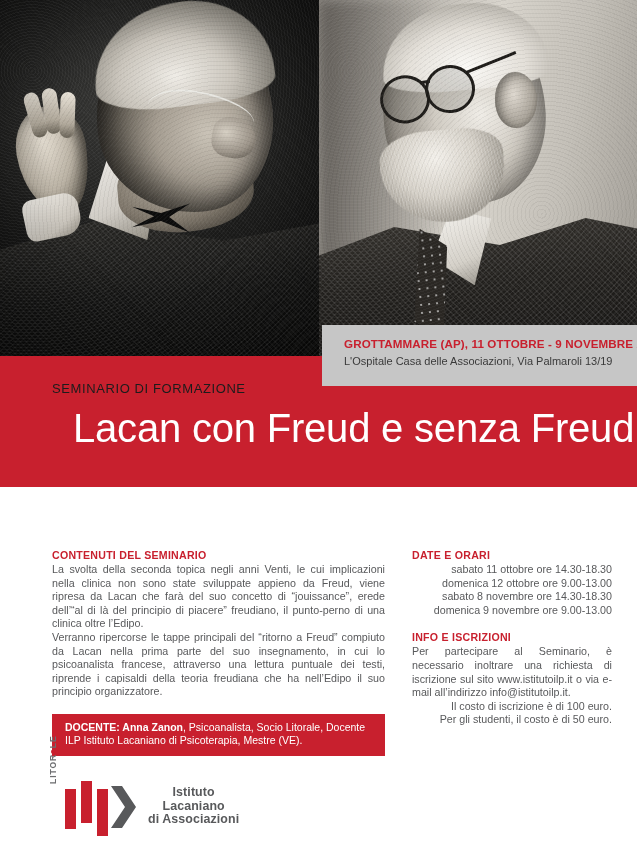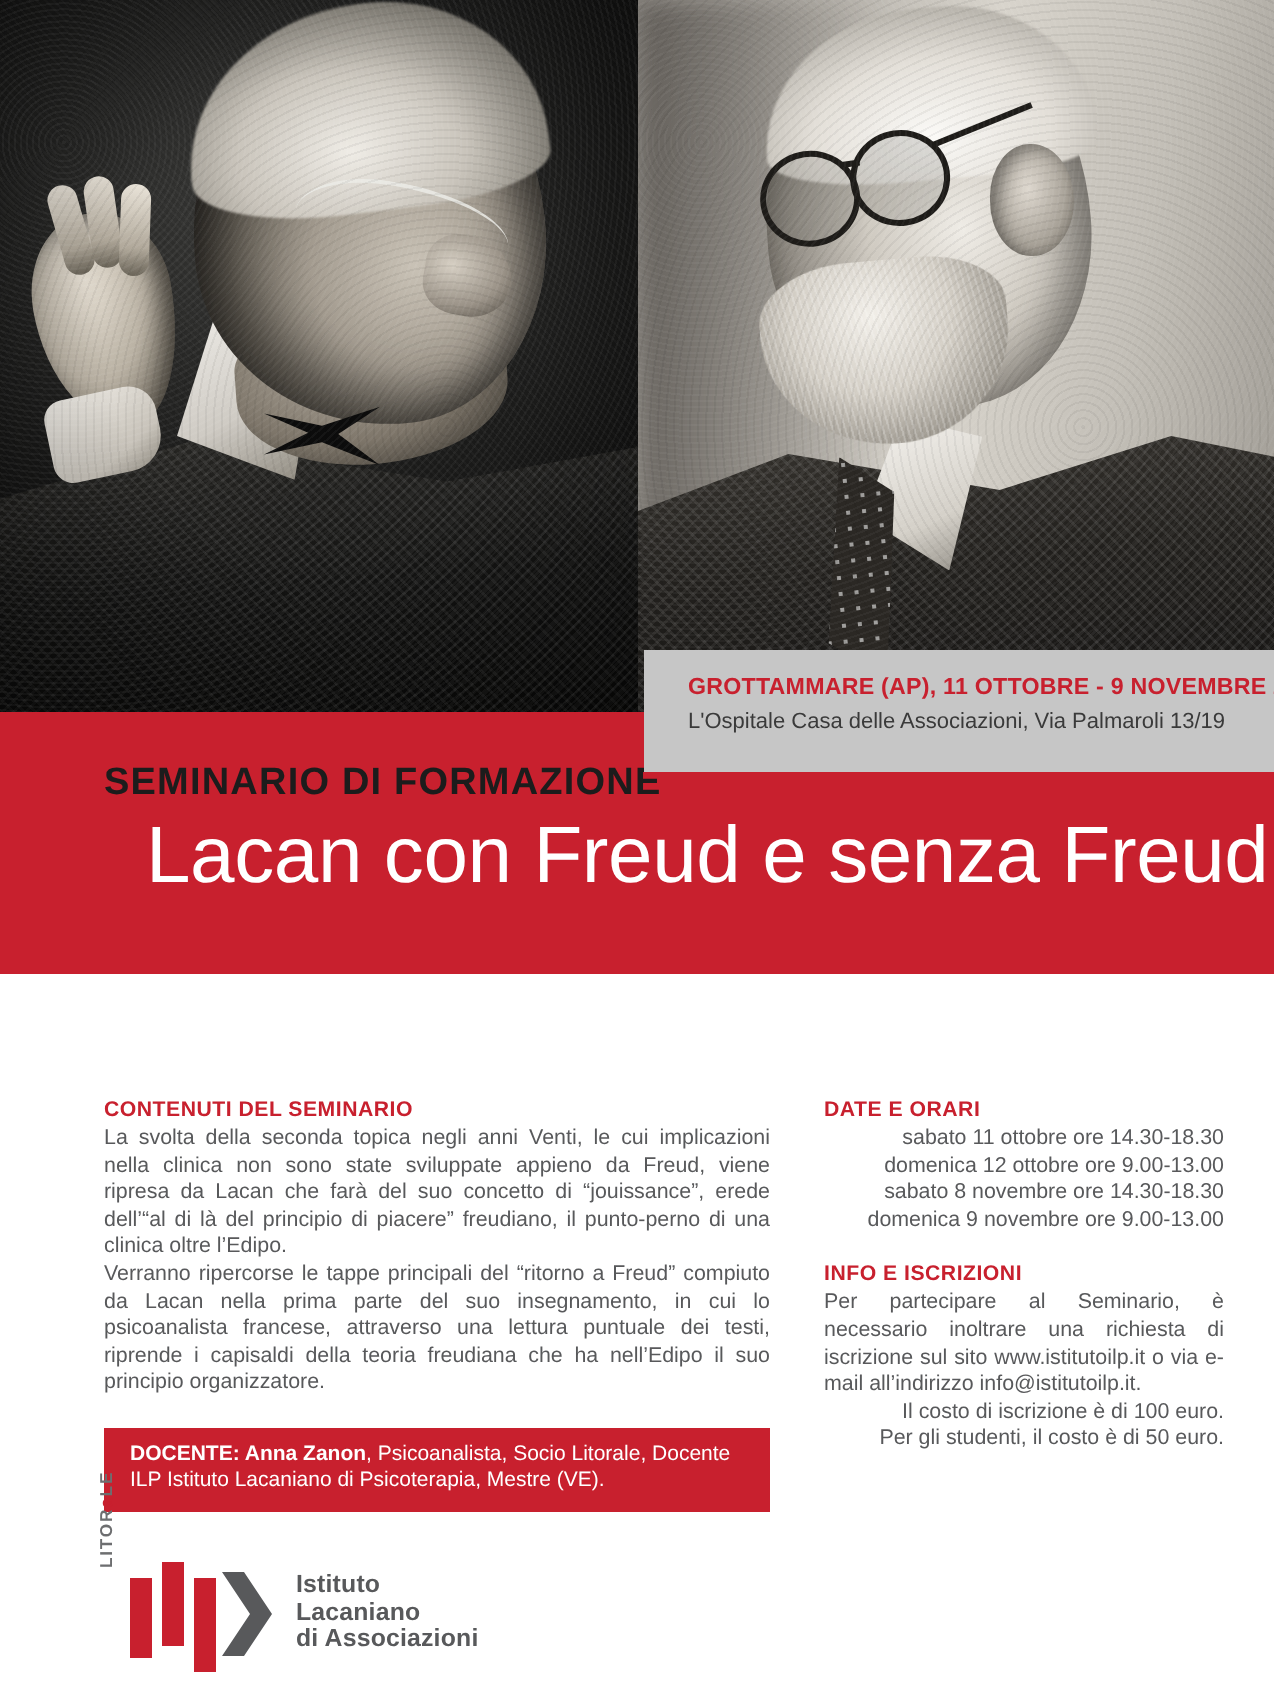--- a/index.html
+++ b/index.html
@@ -215,21 +215,21 @@
     color:#3a3a3a;font-size:11px;line-height:15px;margin-top:3px;white-space:nowrap;
   }
 
   
   .red-band{
     position:absolute;left:0;top:356px;width:637px;height:131px;
     background:#c8202e;z-index:3;
   }
   .kicker{
     position:absolute;left:52px;top:25px;
-    color:#1c1c1c;font-size:19px;font-weight:bold;letter-spacing:.6px;
+    color:#1c1c1c;font-size:13px;font-weight:normal;letter-spacing:.6px;
     white-space:nowrap;
   }
   .title{
     position:absolute;left:52px;top:50px;
     color:#ffffff;font-size:40px;font-weight:400;letter-spacing:-.2px;
     white-space:nowrap;
     margin-left:21px;
   }
 
   
@@ -274,21 +274,21 @@
   .bar{position:absolute;background:#c8202e;}
   .b1{left:17px;top:9px;width:11px;height:40px;}
   .b2{left:33px;top:1px;width:11px;height:42px;}
   .b3{left:49px;top:9px;width:11px;height:47px;}
   .chev{position:absolute;left:63px;top:6px;width:26px;height:42px;}
   .logo-txt{
     position:absolute;left:100px;top:6px;
     color:#58595b;font-size:12.4px;line-height:13.6px;font-weight:bold;
     letter-spacing:.1px;
   }
-  .logo-txt div{white-space:nowrap;}
+  .logo-txt div{white-space:nowrap;text-align:center;}
 </style>
 </head>
 <body>
 
 <div class="poster">
 
   <div class="photos">
 
     <div class="photo photo-lacan">
       <div class="lacan-bg"></div>

